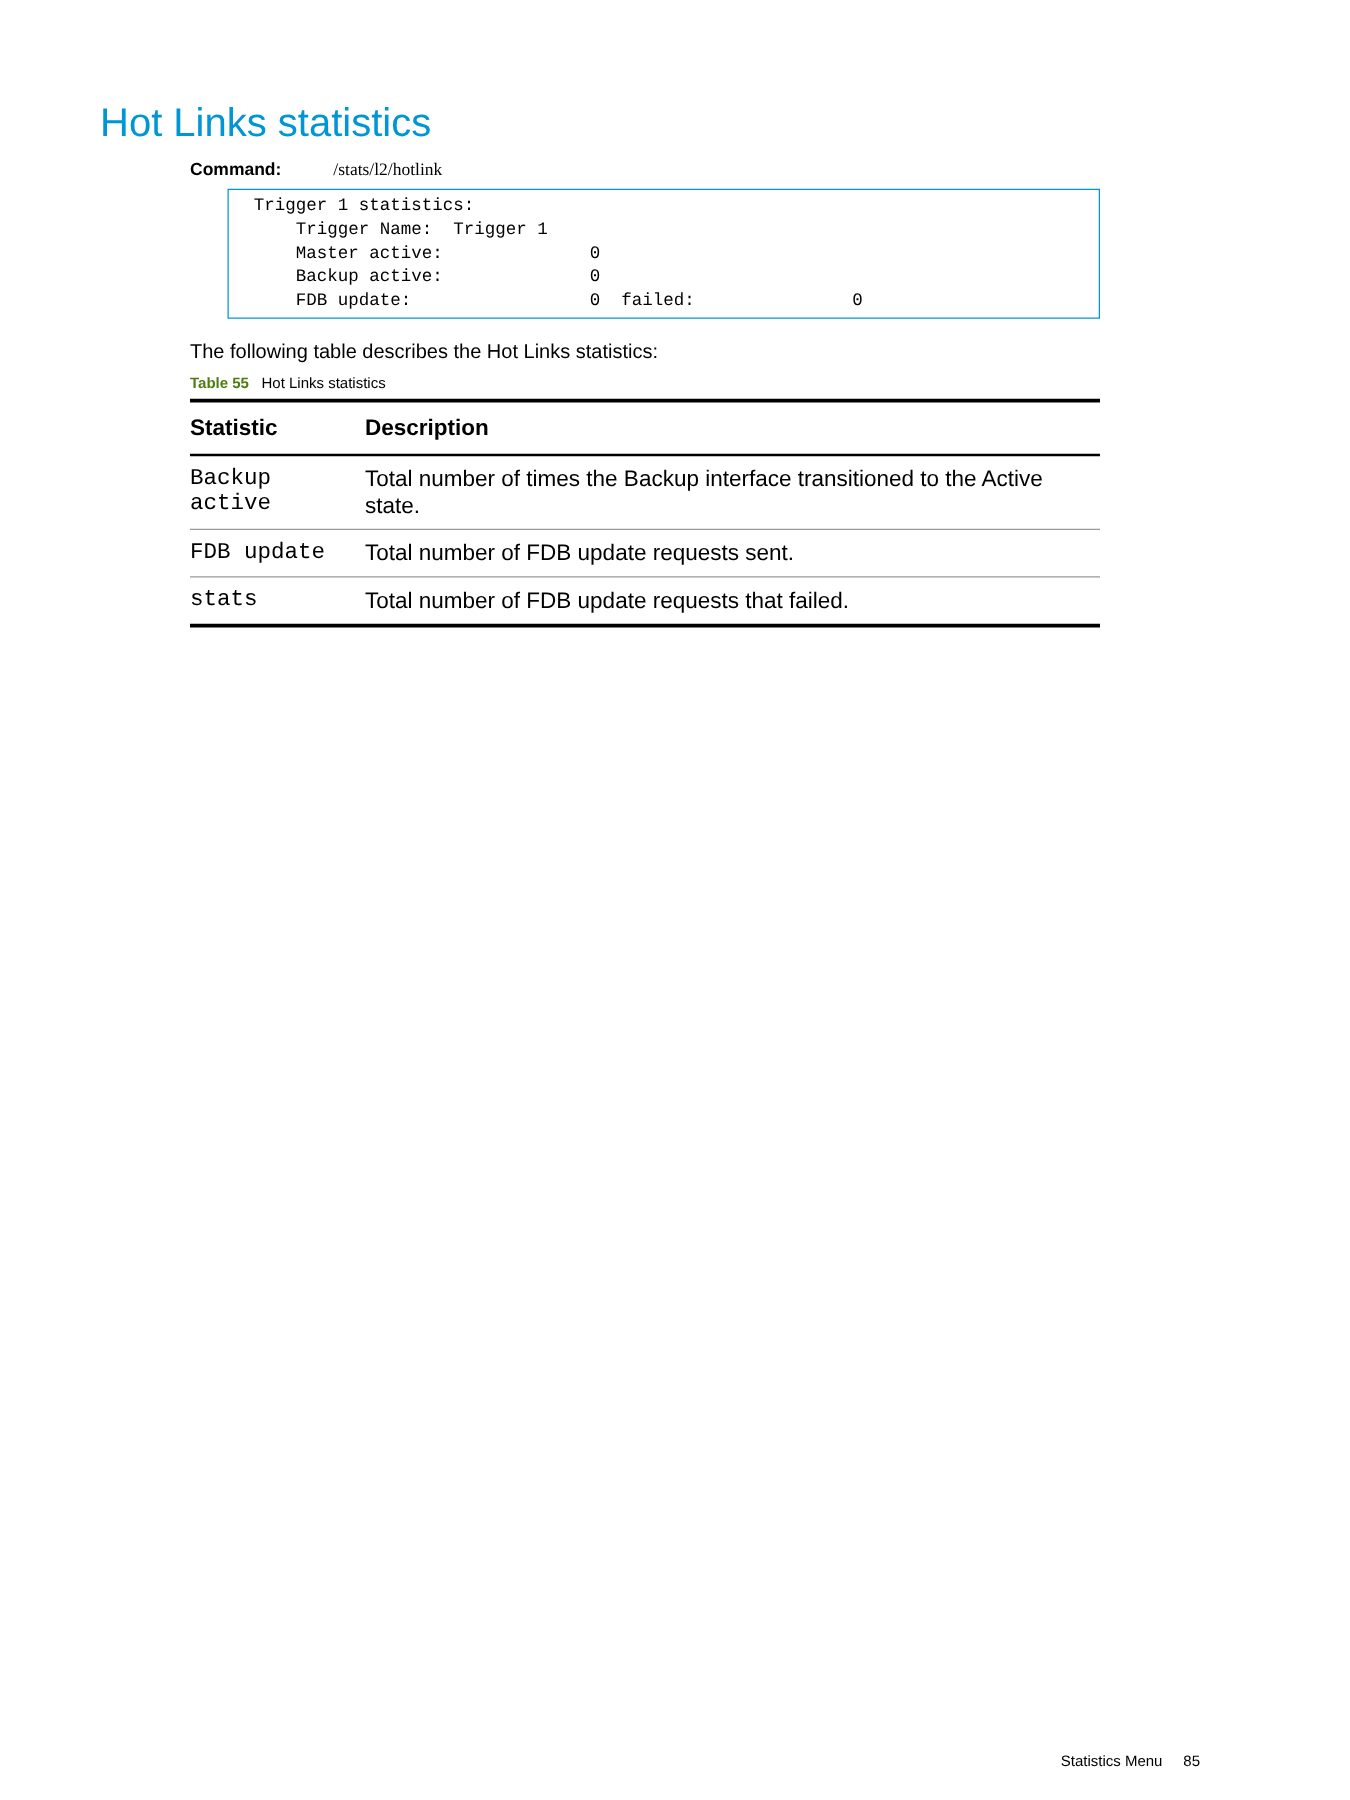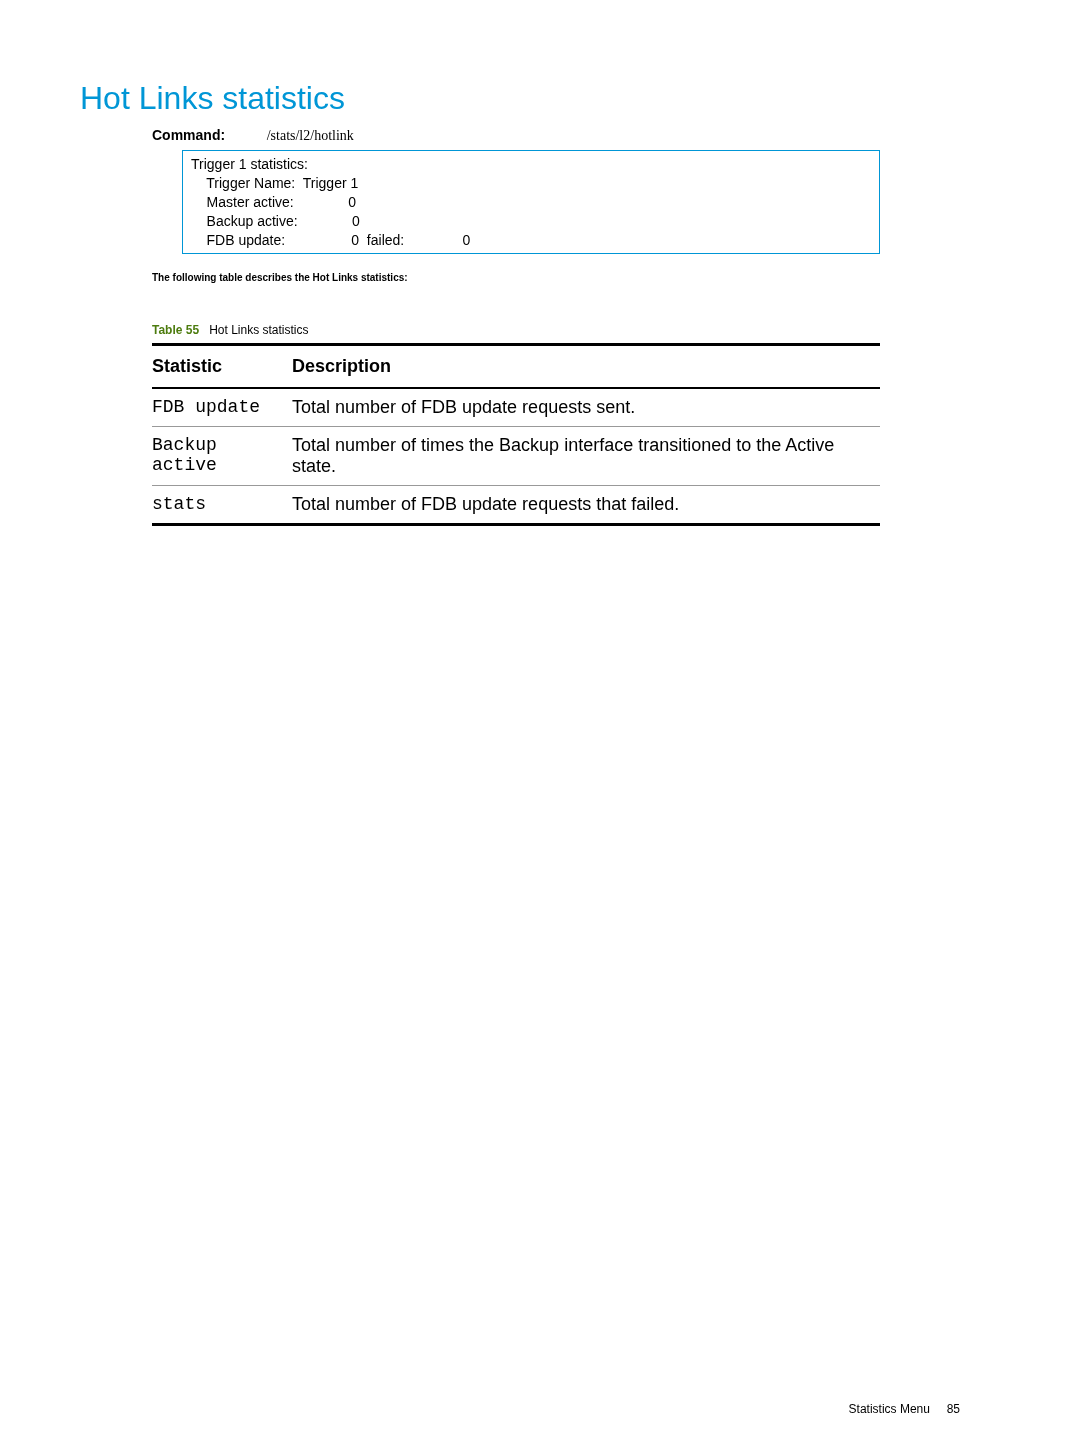--- a/index.html
+++ b/index.html
@@ -31,32 +31,31 @@
       font-weight: bold;
     }
     .command-path {
       font-family: Liberation Serif, serif;
       margin-left: 26px;
     }
     .code-block {
       margin-left: 102px;
       margin-right: 120px;
       border: 1.5px solid #0096d6;
-      padding: 4px 8px;
-      font-family: Liberation Sans, sans-serif;
+      padding: 4px 20px;
+      font-family: Liberation Mono, monospace;
       font-size: 14px;
       line-height: 1.35;
       white-space: pre;
       margin-bottom: 18px;
     }
     .description {
       margin-left: 72px;
-      font-size: 10px;
-      margin-bottom: 40px;
-      font-weight: bold;
+      font-size: 16px;
+      margin-bottom: 8px;
     }
     .table-caption {
       margin-left: 72px;
       font-size: 12px;
       margin-bottom: 6px;
     }
     .table-caption-label {
       color: #4d7c0f;
       font-weight: bold;
     }
@@ -126,26 +125,26 @@
 
 <table class="stats-table">
   <thead>
     <tr>
       <th>Statistic</th>
       <th>Description</th>
     </tr>
   </thead>
   <tbody>
     <tr>
+      <td>Backup active</td>
+      <td>Total number of times the Backup interface transitioned to the Active state.</td>
+    </tr>
+    <tr>
       <td>FDB update</td>
       <td>Total number of FDB update requests sent.</td>
-    </tr>
-    <tr>
-      <td>Backup active</td>
-      <td>Total number of times the Backup interface transitioned to the Active state.</td>
     </tr>
     <tr>
       <td>stats</td>
       <td>Total number of FDB update requests that failed.</td>
     </tr>
   </tbody>
 </table>
 
 <div class="footer">
   <span>Statistics Menu</span>

